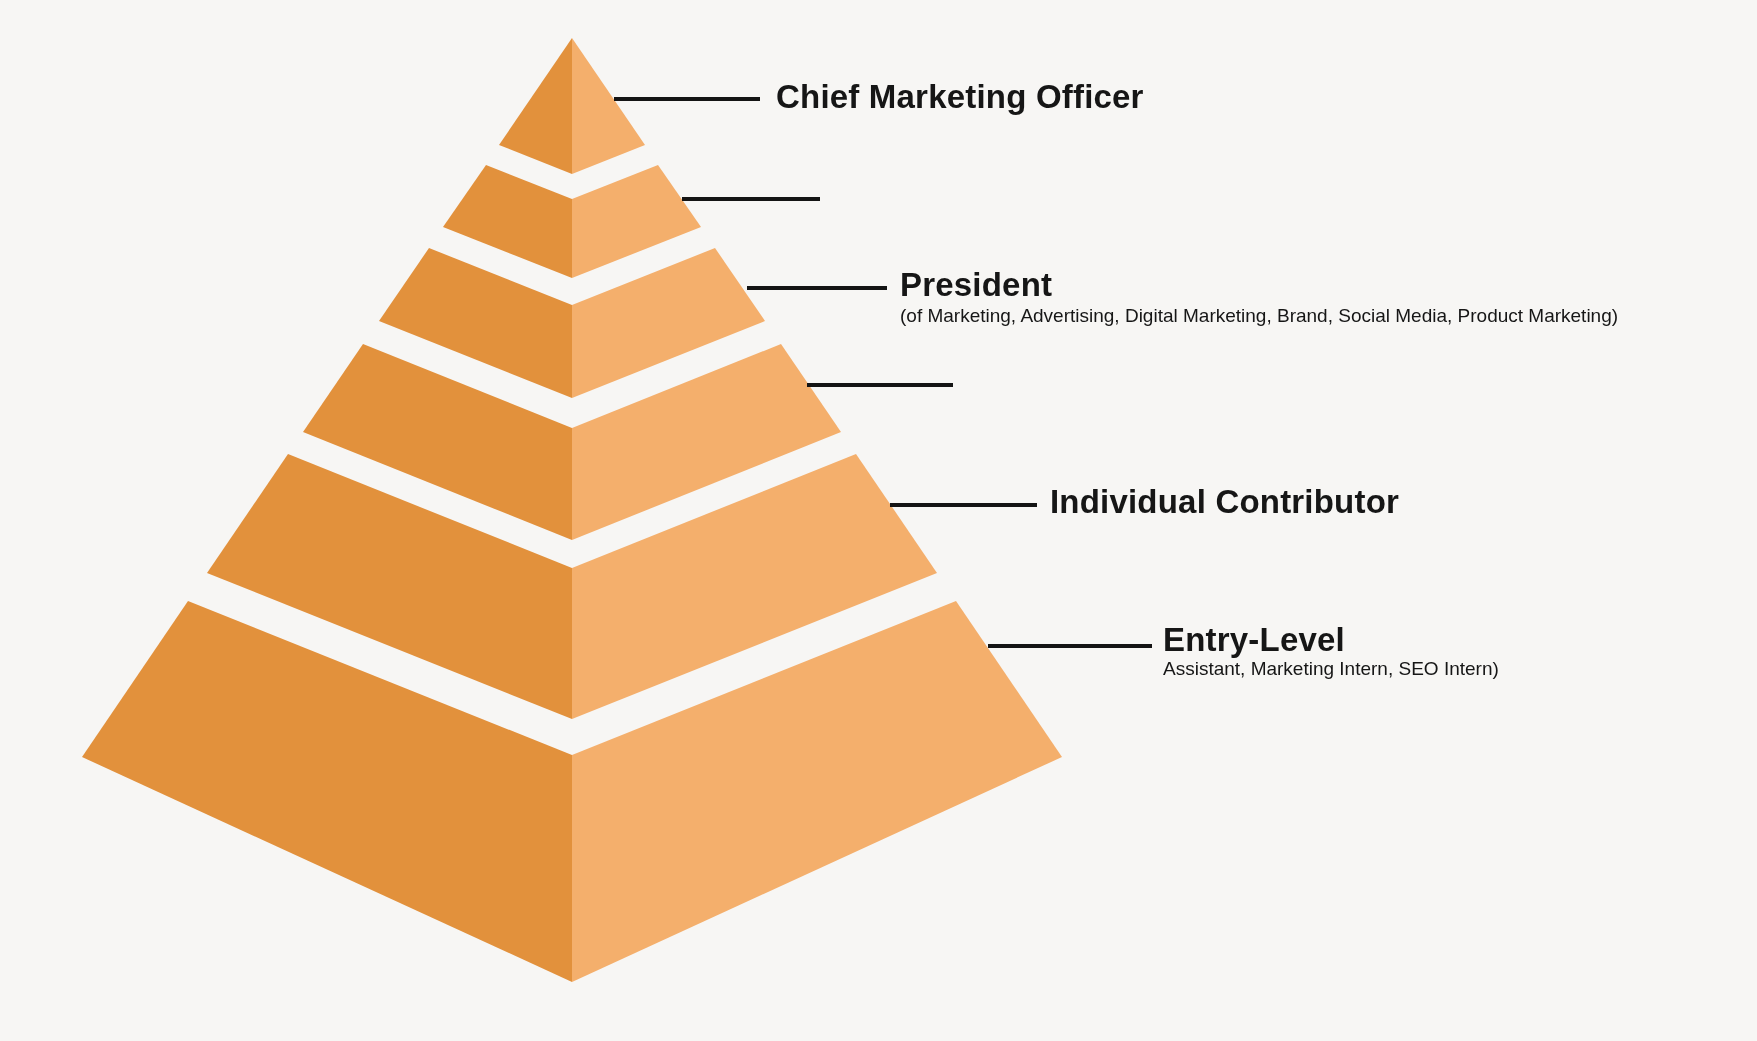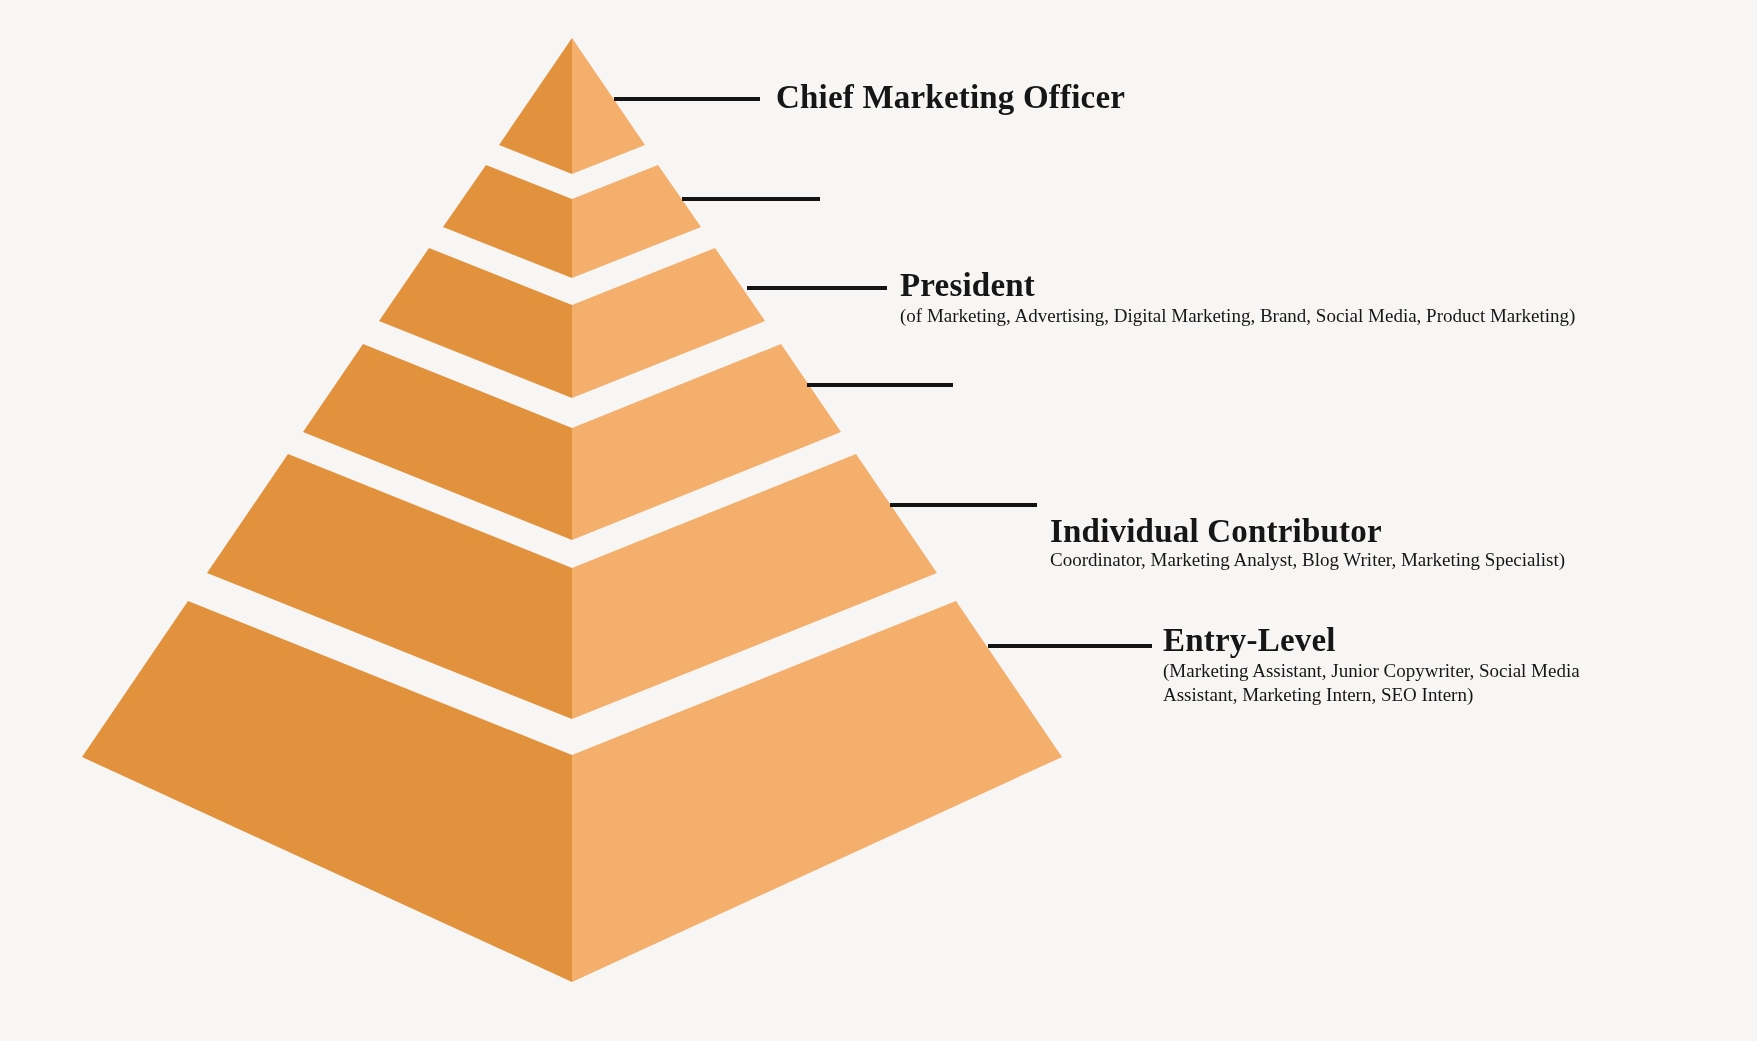--- a/index.html
+++ b/index.html
@@ -8,21 +8,20 @@
     background:var(--bg,#F7F6F4);
     font-family:"Liberation Sans", sans-serif;
     position:relative;overflow:hidden;
   }
   .canvas{position:absolute;inset:0;}
   svg.pyramid{position:absolute;left:0;top:0;}
   .label{
     position:absolute;
     color:var(--text,#161616);
     white-space:nowrap;
-    font-family:Liberation Serif, serif;
   }
   .label .title{
     display:block;
     font-size:33px;
     font-weight:700;
     line-height:34px;
     letter-spacing:0.2px;
   }
   .label .sub{
     display:block;
@@ -30,21 +29,21 @@
     font-weight:400;
     line-height:24px;
     margin-top:2px;
     color:var(--text,#161616);
   }
   
   .label.cmo     {left:776px; top:80px;}
   .label.vp      {left:828px; top:179px;}
   .label.director{left:900px; top:268px;}
   .label.manager {left:969px; top:363px;}
-  .label.ic      {left:1050px;top:485px;margin-top:29px;}
+  .label.ic      {left:1050px;top:485px;}
   .label.entry   {left:1163px;top:623px;}
 </style>
 </head>
 <body style="--bg: #F7F6F4; --text: #161616;">
 
 <div class="canvas">
 
   <svg class="pyramid" width="1757" height="1041" viewBox="0 0 1757 1041">
 
     <polygon points="572,38 499,145 572,174" fill="#E2913C"></polygon>
@@ -79,22 +78,20 @@
 
 
   <div class="label director">
     <span class="title">President</span>
     <span class="sub">(of Marketing, Advertising, Digital Marketing, Brand, Social Media, Product Marketing)</span>
   </div>
 
 
   <div class="label ic">
     <span class="title">Individual Contributor</span>
-    <span class="sub" style="margin-top:0">Coordinator, Marketing Analyst, Blog Writer, Marketing Specialist)</span>
   </div>
 
   <div class="label entry">
     <span class="title">Entry-Level</span>
-    <span class="sub">(Marketing Assistant, Junior Copywriter, Social Media</span>
     <span class="sub" style="margin-top:0">Assistant, Marketing Intern, SEO Intern)</span>
   </div>
 
 </div>
 
 </body></html>

